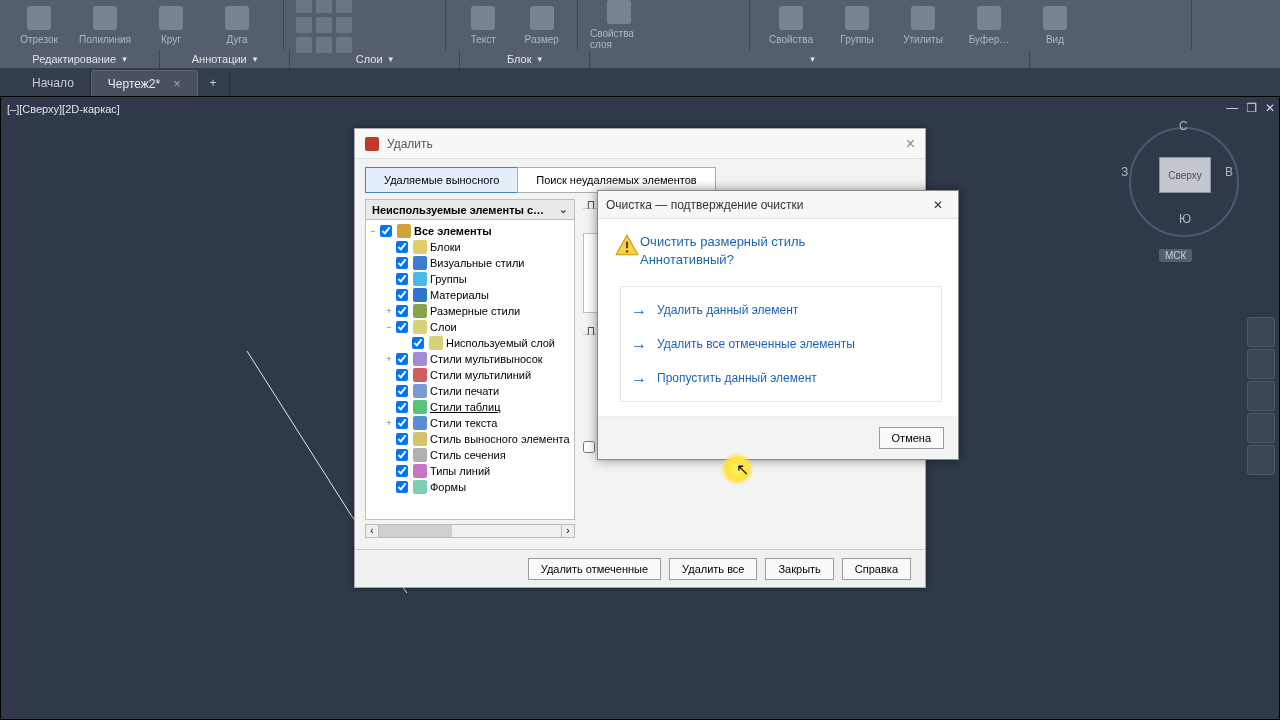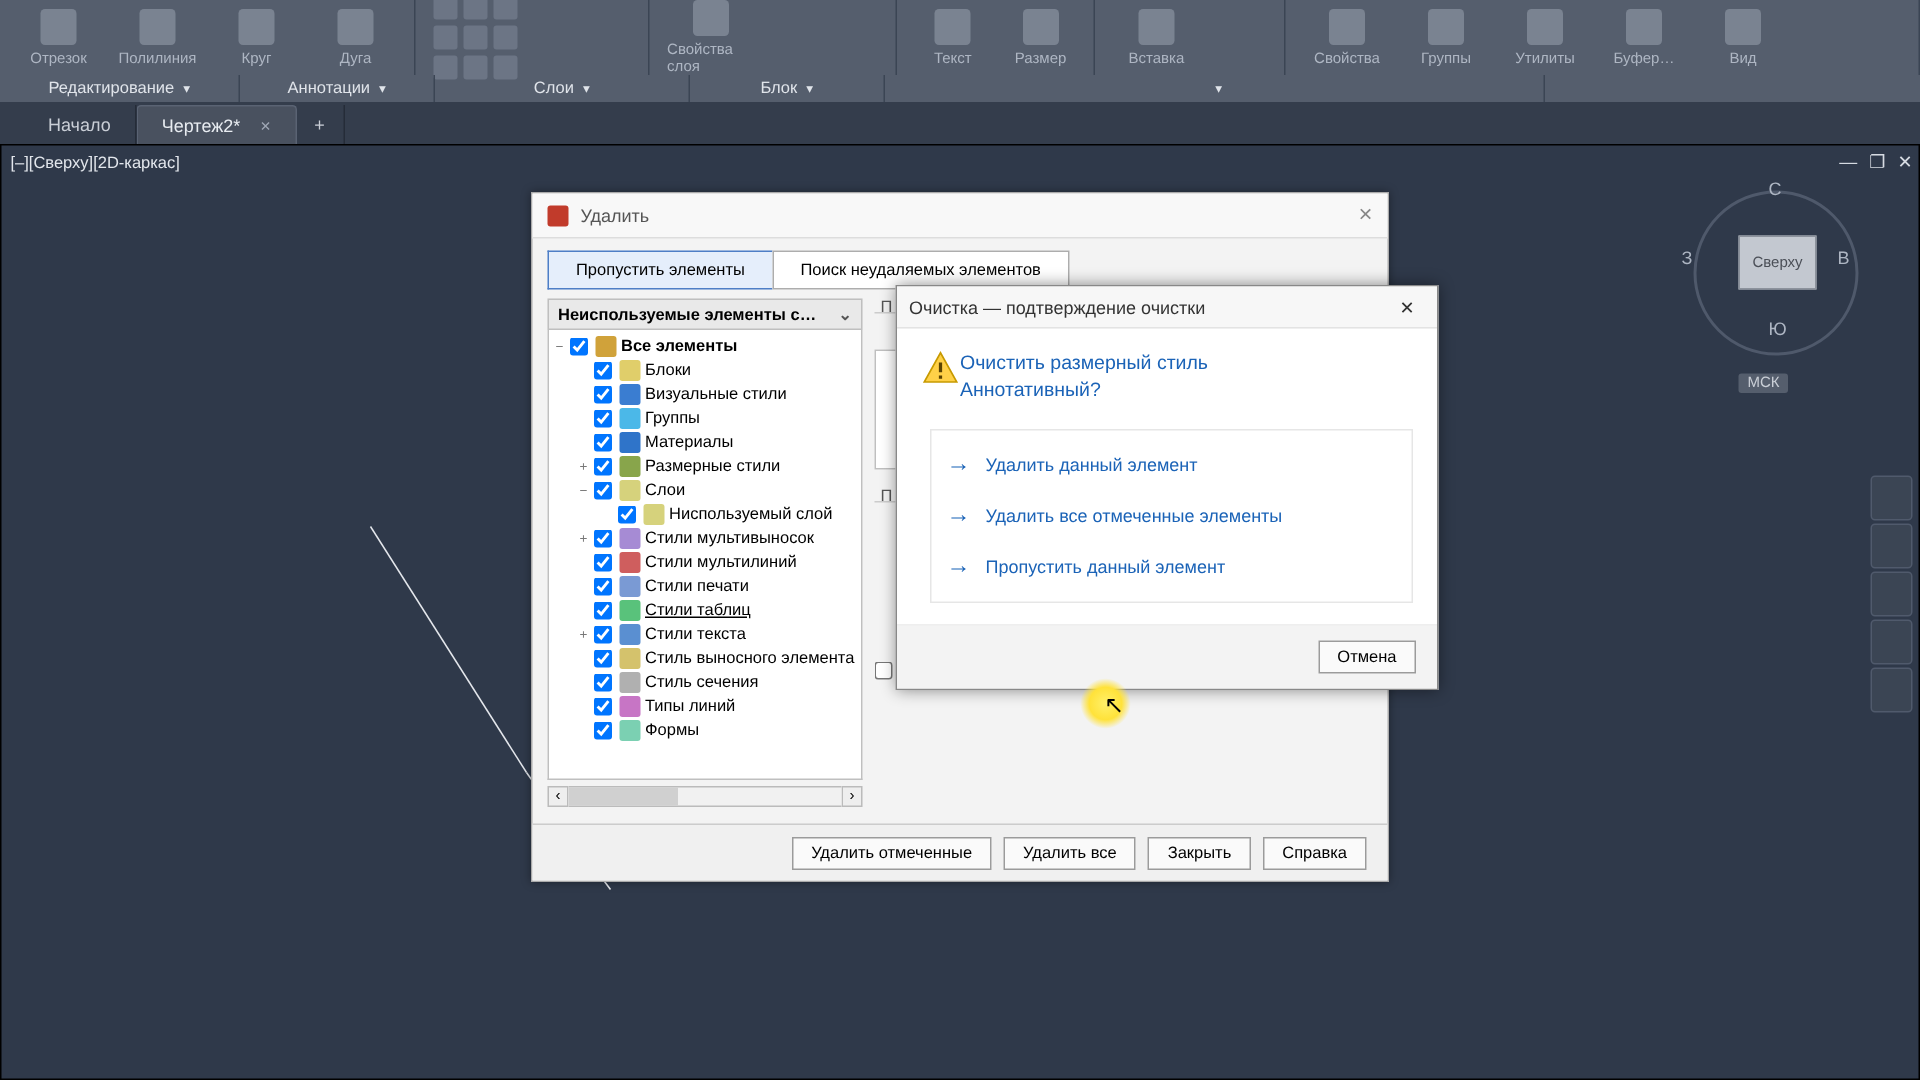--- a/index.html
+++ b/index.html
@@ -127,40 +127,34 @@
           <span></span>
           <span></span>
           <span></span>
           <span></span>
           <span></span>
           <span></span>
           <span></span>
           <span></span>
         </div>
       </div>
+      <div class="panel" style="width: 130px;">
+        <div class="big">
+          <div class="ico"></div>
+          <div>Текст</div>
+        </div>
+        <div class="big">
+          <div class="ico"></div>
+          <div>Размер</div>
+        </div>
+      </div>
       <div class="panel" style="width: 170px;">
         <div class="big">
           <div class="ico"></div>
           <div>Свойства слоя</div>
-        </div>
-      </div>
-      <div class="panel" style="width: 130px;">
-        <div class="big">
-          <div class="ico"></div>
-          <div>Текст</div>
-        </div>
-        <div class="big">
-          <div class="ico"></div>
-          <div>Размер</div>
-        </div>
-      </div>
-      <div class="panel" style="width: 130px;">
-        <div class="big">
-          <div class="ico"></div>
-          <div>Вставка</div>
         </div>
       </div>
       <div class="panel" style="width: 440px;">
         <div class="big">
           <div class="ico"></div>
           <div>Свойства</div>
         </div>
         <div class="big">
           <div class="ico"></div>
           <div>Группы</div>
@@ -231,21 +225,21 @@
 </div>
 
 <div class="purge">
   <div class="titlebar">
     <span class="logo"></span>
     <span>Удалить</span>
     <span class="close">×</span>
   </div>
 
   <div class="tabs">
-    <div class="tab active">Пропустить элементы</div>
+    <div class="tab active">Удаляемые выносного</div>
     <div class="tab">Поиск неудаляемых элементов</div>
   </div>
 
   <div class="body">
     <div class="tree-wrap">
       <div class="tree-header">
         <span>Неиспользуемые элементы с…</span>
         <span class="chev">⌄</span>
       </div>
       <div class="tree" id="purge-tree">

